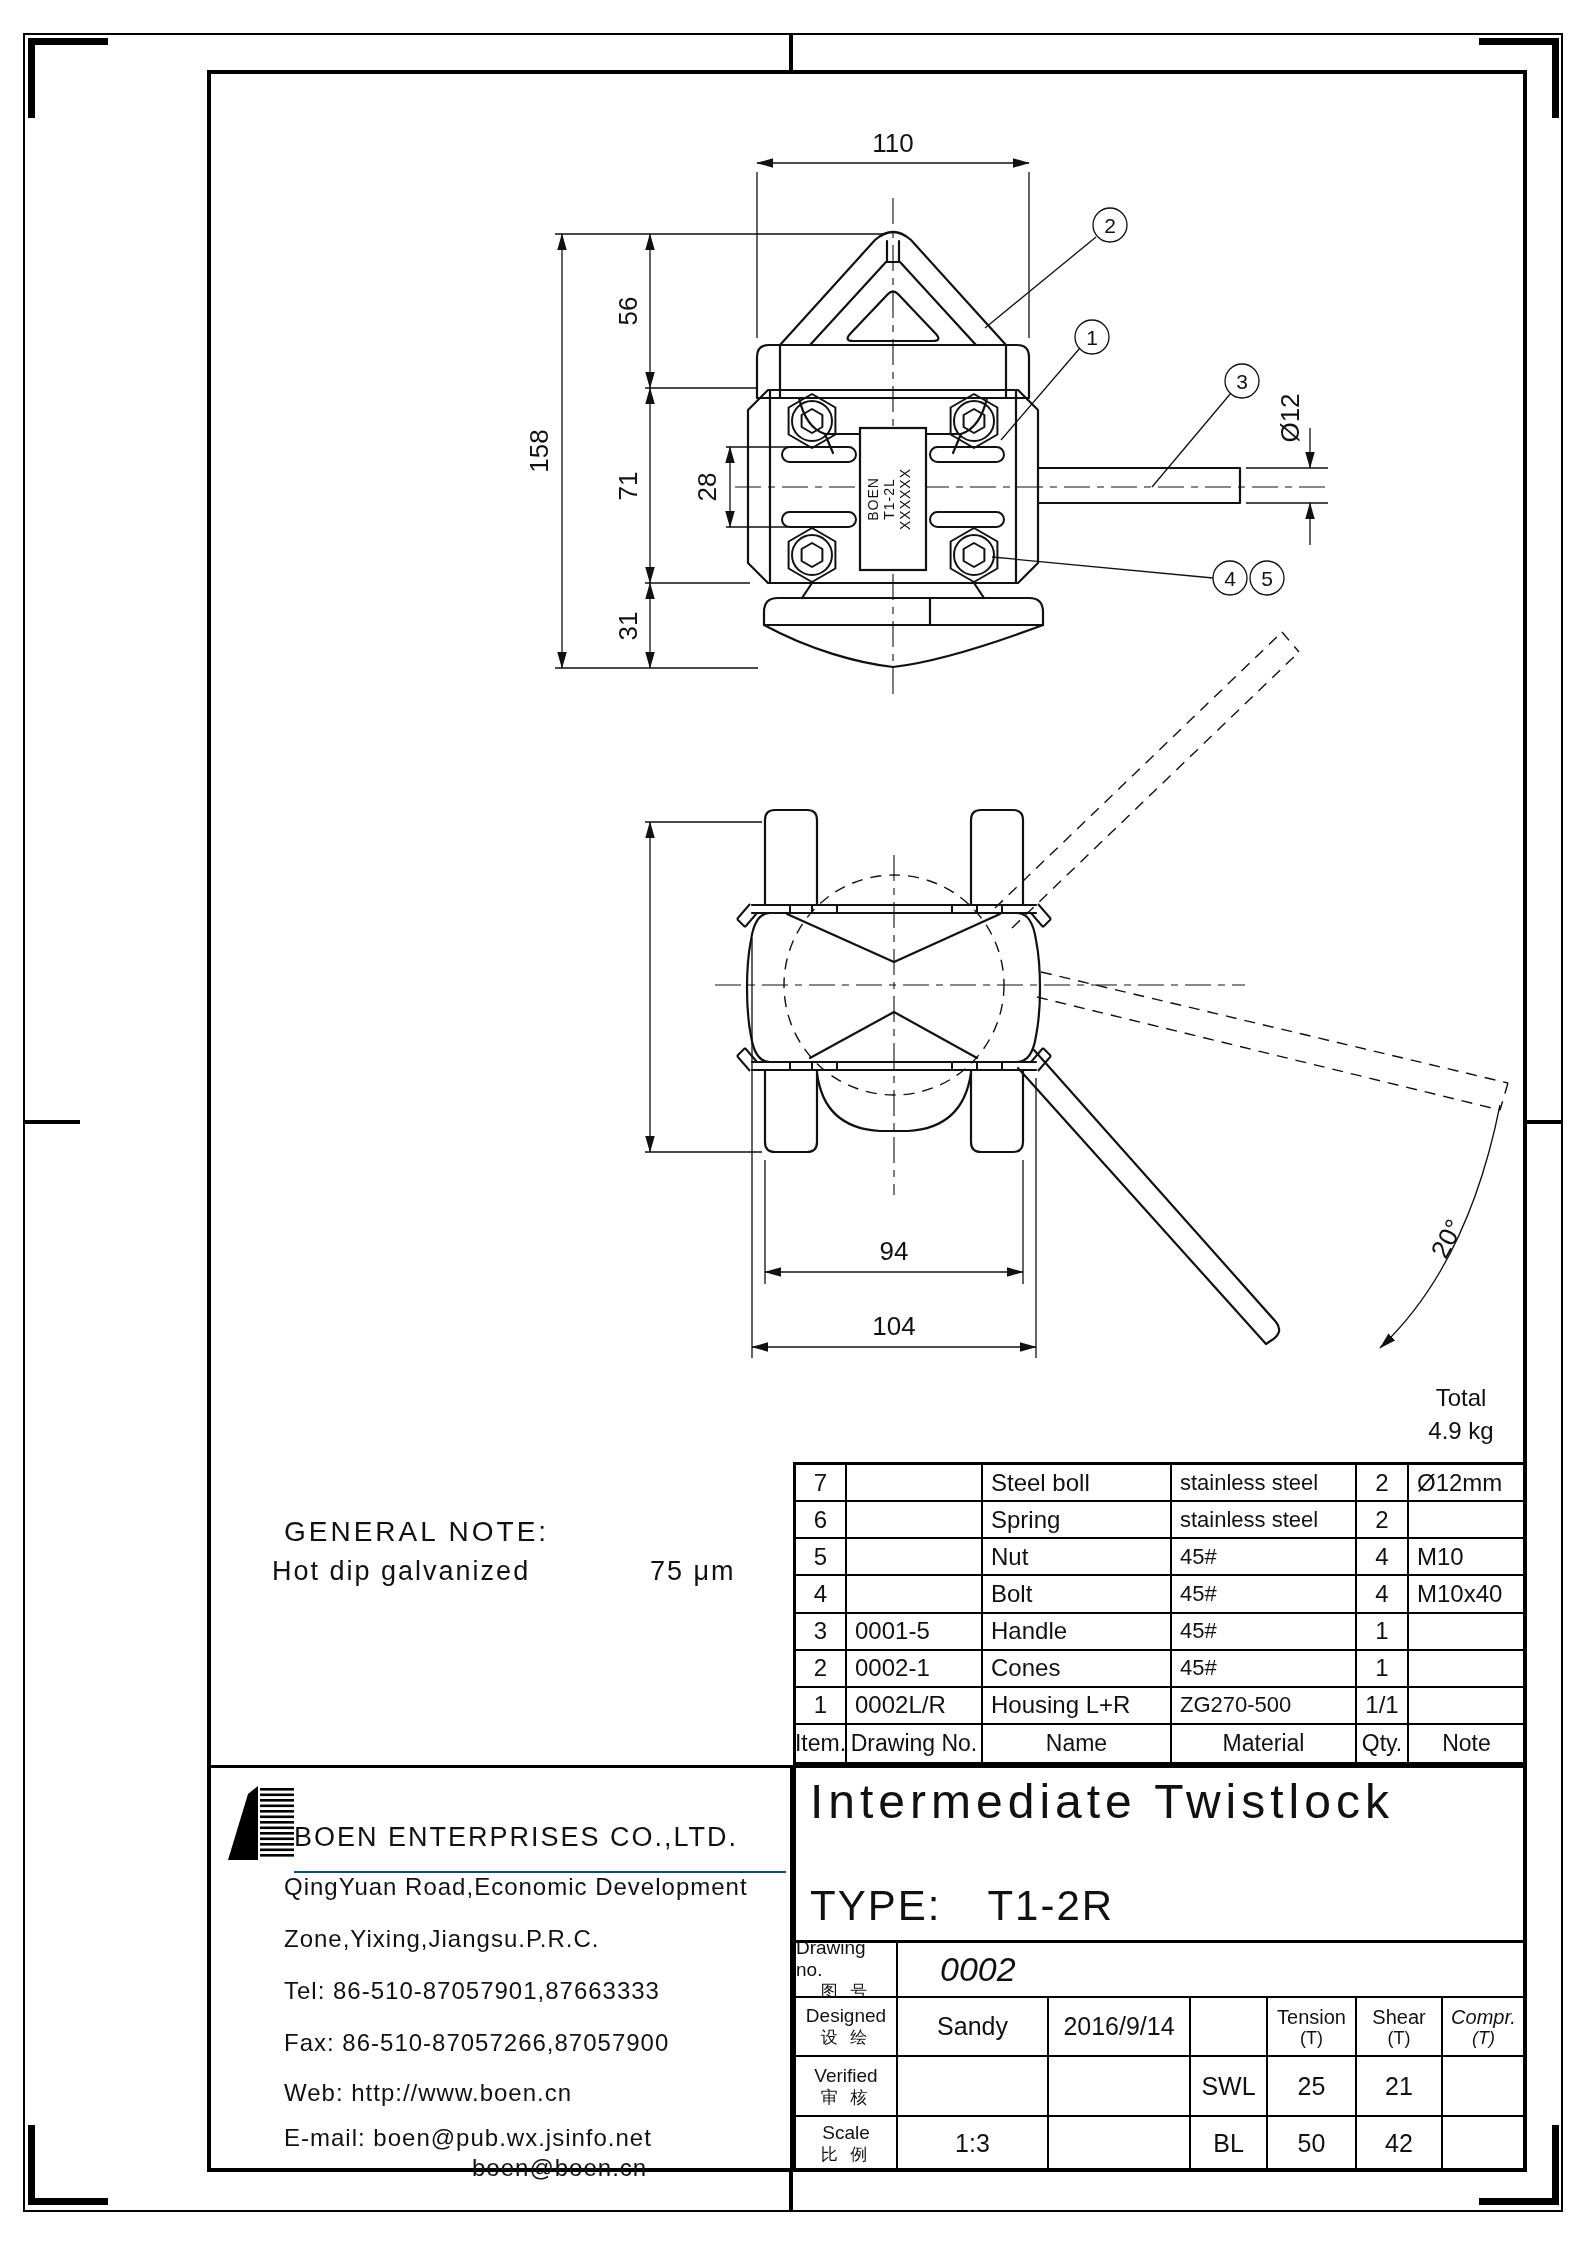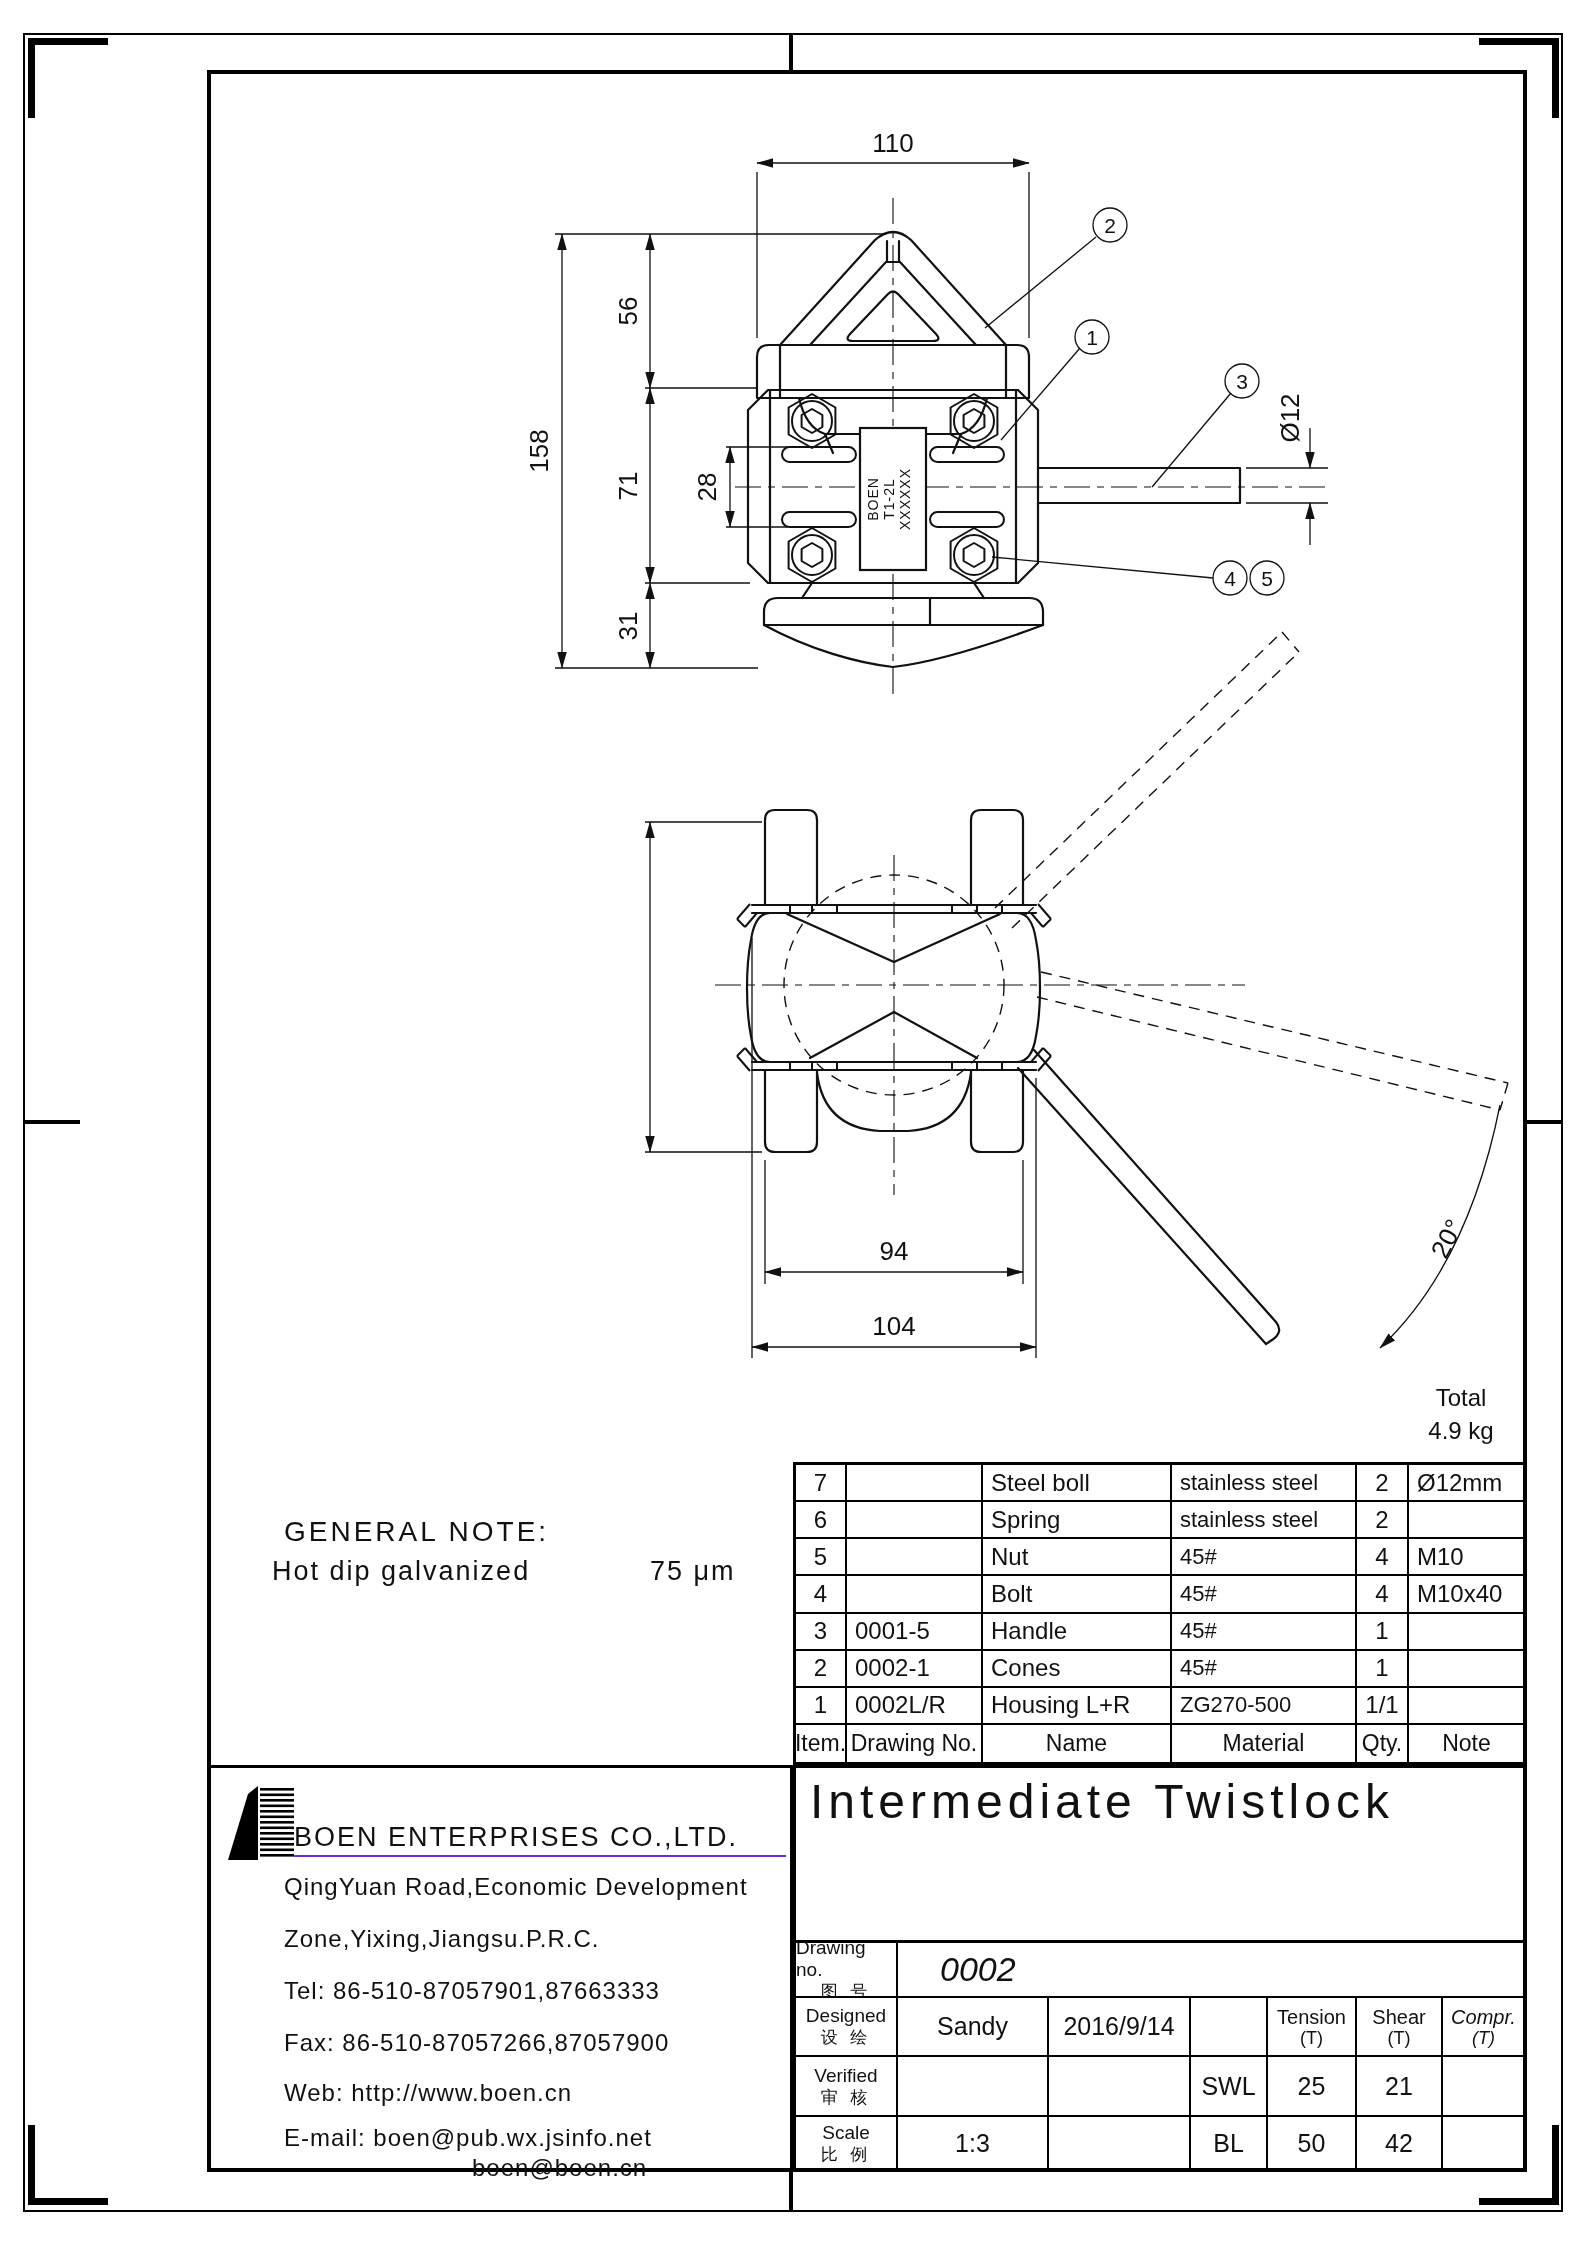--- a/index.html
+++ b/index.html
@@ -49,21 +49,21 @@
   .tc{border-right:2px solid #000;border-bottom:2px solid #000;display:flex;align-items:center;justify-content:center;flex-direction:column;font-size:25px;overflow:hidden;}
   .tc.lastcol{border-right:none;font-style:italic;}
   .tc.lastrow{border-bottom:none;}
   .lab-en{font-size:19px;line-height:22px;}
   .lab-zh{font-size:17px;line-height:21px;letter-spacing:4px;}
   .rate-h{font-size:20px;line-height:22px;}
   .rate-u{font-size:18px;line-height:20px;}
   .dno-val{justify-content:flex-start;padding-left:42px;font-size:34px;flex-direction:row;}
   
   .cbox{left:207px;top:1765px;width:586px;height:407px;border:3px solid #000;}
-  .cname{position:absolute;left:84px;top:54px;width:492px;font-size:27px;letter-spacing:2px;border-bottom:2px solid #6d28d9;padding-bottom:2px;white-space:nowrap;}
+  .cname{position:absolute;left:84px;top:54px;width:492px;font-size:27px;letter-spacing:2px;border-bottom:2px solid #0c4a6e;padding-bottom:18px;white-space:nowrap;}
   .cline{position:absolute;left:62px;font-size:24px;letter-spacing:1px;white-space:nowrap;margin-left:12px;}
 </style>
 </head>
 <body>
 
 <div class="page">
 
   <div class="abs outer-border"></div>
   <div class="abs cm cm-tl"></div>
   <div class="abs cm cm-tr"></div>
@@ -311,20 +311,23 @@
     <div class="bc hr">Item.</div>
     <div class="bc hr">Drawing No.</div>
     <div class="bc hr">Name</div>
     <div class="bc hr">Material</div>
     <div class="bc hr">Qty.</div>
     <div class="bc hr lastcol">Note</div>
   </div>
 
   <div class="abs tbox">
     <div class="ttitle">Intermediate Twistlock</div>
+    <div class="ttype">
+      <span>TYPE:</span><span class="tv">T1-2R</span>
+    </div>
   </div>
 
   <div class="abs tgrid">
 
     <div class="tc">
       <div class="lab-en">Drawing no.</div>
       <div class="lab-zh">图 号</div>
     </div>
     <div class="tc lastcol dno-val" style="grid-column:2 / 8;">0002</div>
 

